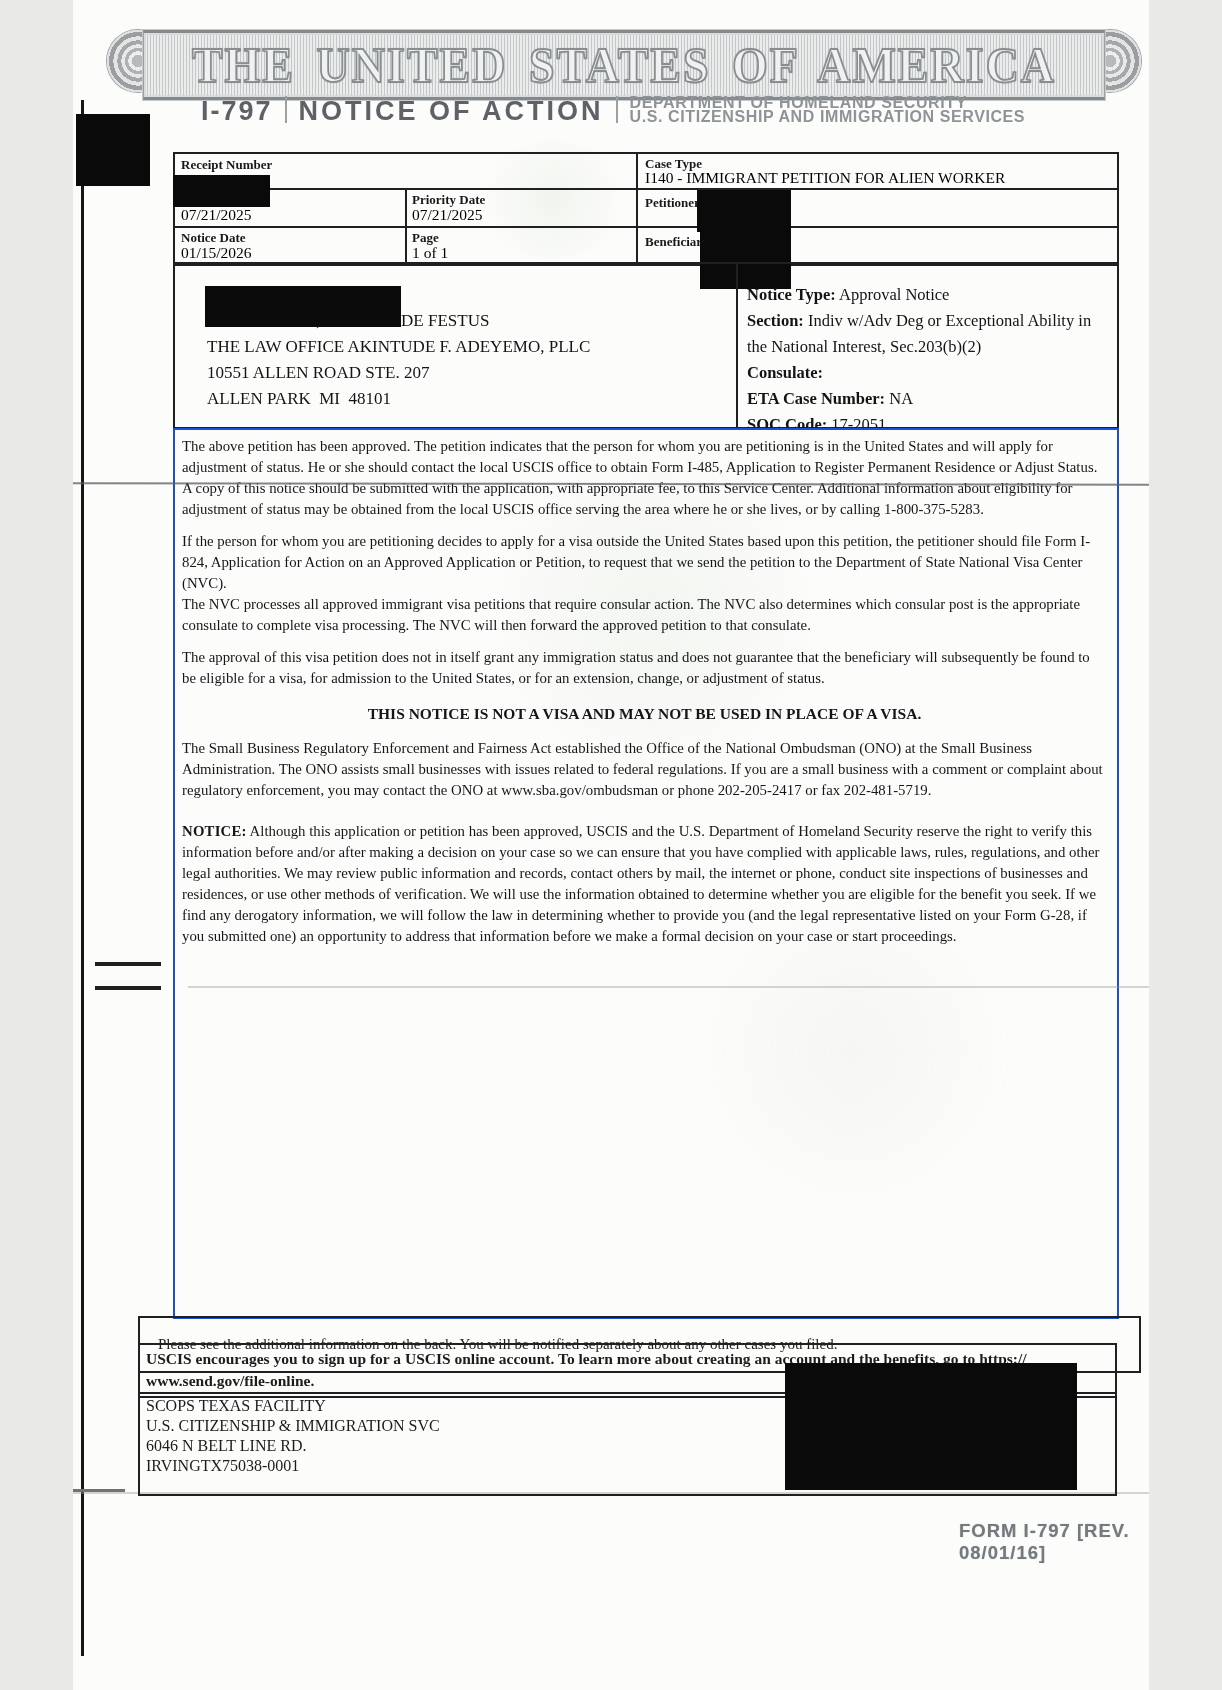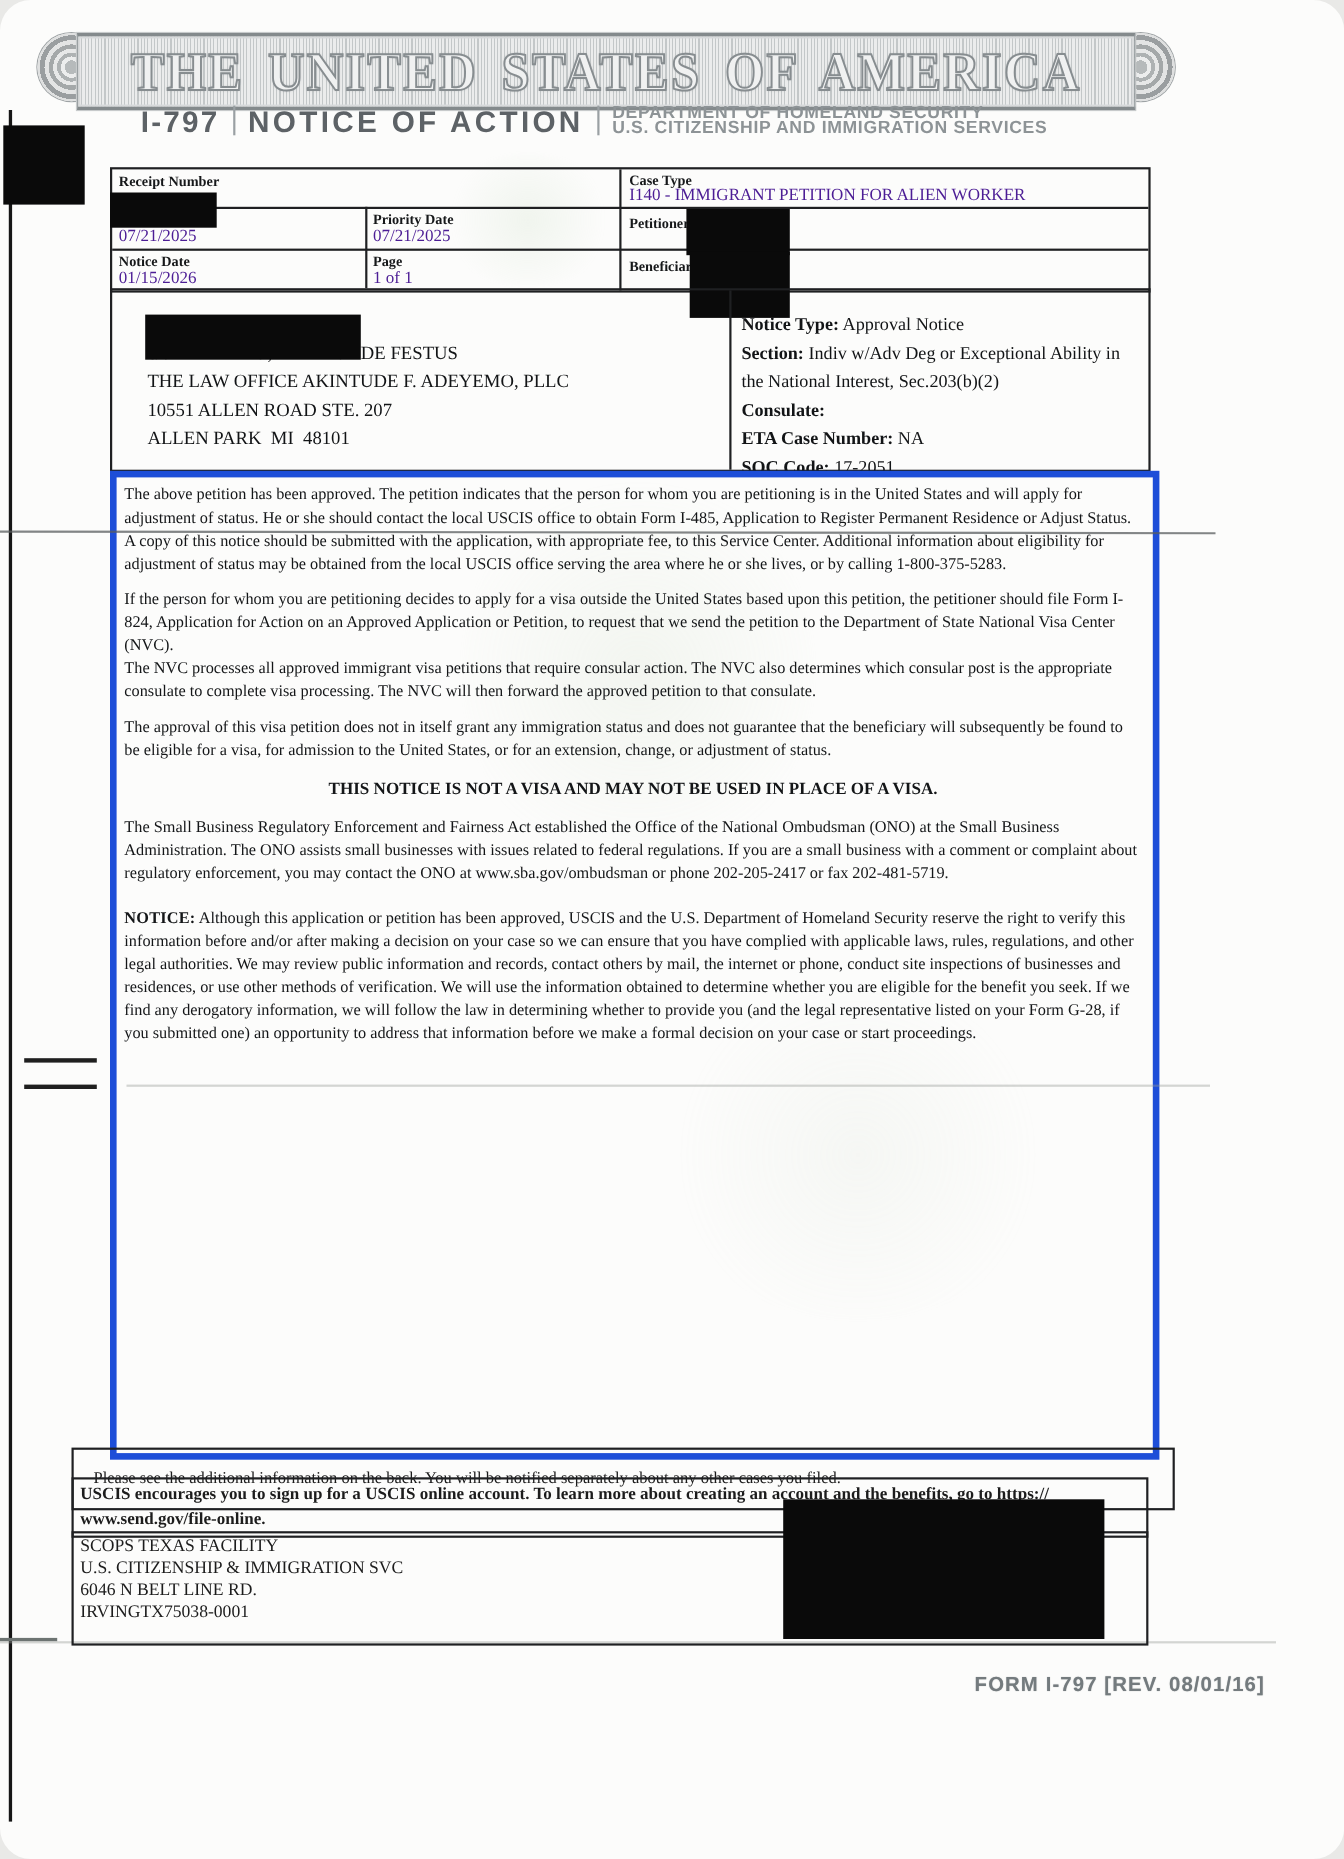--- a/index.html
+++ b/index.html
@@ -1,24 +1,23 @@
 <!DOCTYPE html>
 <html><head>
 <meta charset="utf-8">
 <style>
   html,body{margin:0;padding:0;background:#e9e9e7;}
   .page{
     position:relative;
-    width:1222px;height:1690px;
+    width:1076px;height:1690px;
     margin:0 auto;
     background:#fcfcfb;
     overflow:hidden;
     font-family:"Liberation Serif", serif;
     color:#1c1c1c;
-    border-radius:28px;
   }
   .abs{position:absolute;}
 
   
   .banner-band{
     left:70px;top:30px;width:960px;height:64px;
     background:repeating-linear-gradient(90deg,#c3c7c8 0 1px,#ebecec 1px 3px);
     border-top:3px solid #848a8c;
     border-bottom:3px solid #848a8c;
     border-left:1px solid #9aa0a2;
@@ -65,33 +64,33 @@
   .dash{background:#1f1f1f;height:4px;}
   .foldline{height:2px;background:rgba(90,93,95,.75);}
   .foldline-light{height:2px;background:rgba(150,156,150,.4);}
   .blob{border-radius:50%;filter:blur(2px);}
 
   
   .case-table{left:100px;top:152px;width:942px;height:110px;border:2px solid #1f2022;}
   .ct-hline{position:absolute;left:0;width:100%;height:2px;background:#1f2022;}
   .ct-vline{position:absolute;top:0;width:2px;background:#1f2022;}
   .ct-label{position:absolute;font-size:13px;font-weight:bold;color:#16181a;}
-  .ct-value{position:absolute;font-size:15.5px;color:#4c1d95;}
+  .ct-value{position:absolute;font-size:15.5px;color:#000000;}
 
   
   .addr-box{left:100px;top:262px;width:942px;height:163px;border:2px solid #1f2022;}
   .addr-divider{position:absolute;left:561px;top:0;width:2px;height:100%;background:#1f2022;}
   .addr-lines{position:absolute;left:32px;top:44px;font-size:17px;line-height:26px;color:#121416;}
   .addr-line{white-space:pre-wrap;}
   .notice-details{position:absolute;left:572px;top:18px;width:366px;
     font-size:16.5px;line-height:26px;color:#121416;}
   .nd-label{font-weight:bold;}
 
   
-  .body-box{left:100px;top:428px;width:942px;height:887px;border:6px solid #1d4ed8;}
+  .body-box{left:100px;top:428px;width:942px;height:887px;border:2px solid #1d4ed8;}
   .body-inner{position:absolute;left:7px;top:6px;width:925px;
     font-size:14.8px;line-height:21px;color:#141618;}
   .body-inner p{margin:0 0 11px 0;}
   .body-inner p.tight{margin-bottom:0;}
   .visa-warning{font-weight:bold;text-align:center;font-size:15.5px;margin:14px 0 14px 0;}
   .notice-para b{letter-spacing:.2px;}
 
   
   .brow{border:2px solid #1f2022;background:transparent;}
   .brow-a{left:65px;top:1316px;width:975px;height:29px;font-size:15px;

